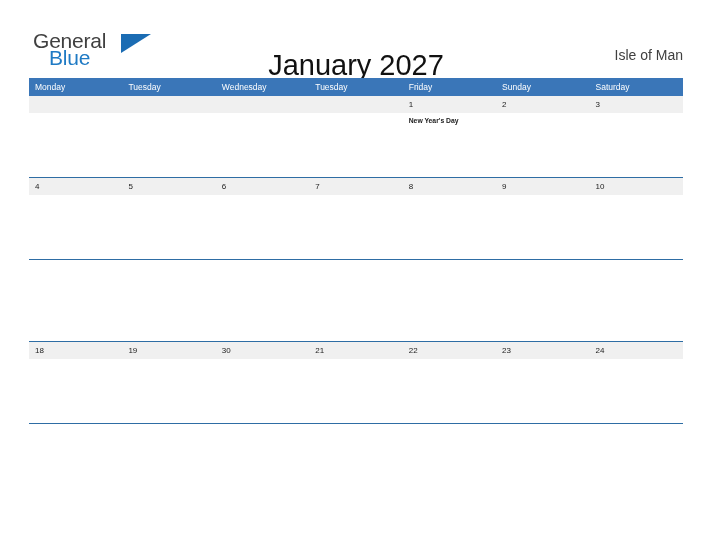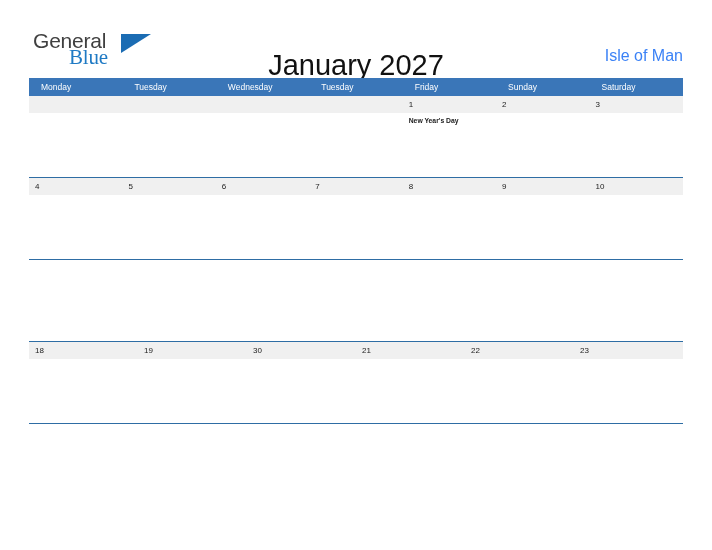--- a/index.html
+++ b/index.html
@@ -33,25 +33,25 @@
   }
   .brand-general {
     font-size: 21px;
     color: #404040;
     letter-spacing: -0.2px;
     font-family: "Liberation Sans", sans-serif;
   }
   .brand-blue {
     display: block;
     margin-top: -4px;
-    margin-left: 36px;
+    margin-left: 16px;
     font-size: 21px;
     color: #1f7ac4;
     letter-spacing: -0.2px;
-    font-family: Liberation Serif, serif;
+    font-family: Liberation Sans, sans-serif;
   }
   .brand-triangle {
     position: absolute;
     left: 88px;
     top: 4px;
     width: 0;
     height: 0;
     border-left: 30px solid #1b6cb3;
     border-bottom: 19px solid transparent;
   }
@@ -67,22 +67,22 @@
     font-weight: normal;
     letter-spacing: 0px;
     font-family: "Liberation Sans", sans-serif;
     margin-top: 17px;
   }
 
   .locale-label {
     position: absolute;
     right: 29px;
     top: 47px;
-    font-size: 16px;
-    color: #3b82f6;
+    font-size: 14px;
+    color: #404040;
     text-align: center;
     font-family: "Liberation Sans", sans-serif;
   }
 
   
   .calendar {
     position: absolute;
     left: 29px;
     top: 78px;
     width: 654px;
@@ -91,21 +91,21 @@
   .weekday-header {
     display: flex;
     background: #3a76b8;
     height: 18px;
   }
   .weekday-cell {
     flex: 1 1 0;
     color: #ffffff;
     font-size: 8.5px;
     line-height: 18px;
-    padding-left: 12px;
+    padding-left: 6px;
     box-sizing: border-box;
     white-space: nowrap;
     overflow: hidden;
     font-family: "Liberation Sans", sans-serif;
   }
 
   .week-row {
     position: relative;
     height: 81px;
     background: #ffffff;
@@ -320,20 +320,23 @@
         </div>
       <div class="day-cell">
           <span class="day-number">21</span>
         </div>
       <div class="day-cell">
           <span class="day-number">22</span>
         </div>
       <div class="day-cell">
           <span class="day-number">23</span>
         </div>
+      <div class="day-cell">
+          <span class="day-number">24</span>
+        </div>
     </div>
     <div class="event-band">
       <div class="event-cell">
           <span class="event-text"></span>
         </div>
       <div class="event-cell">
           <span class="event-text"></span>
         </div>
       <div class="event-cell">
           <span class="event-text"></span>

